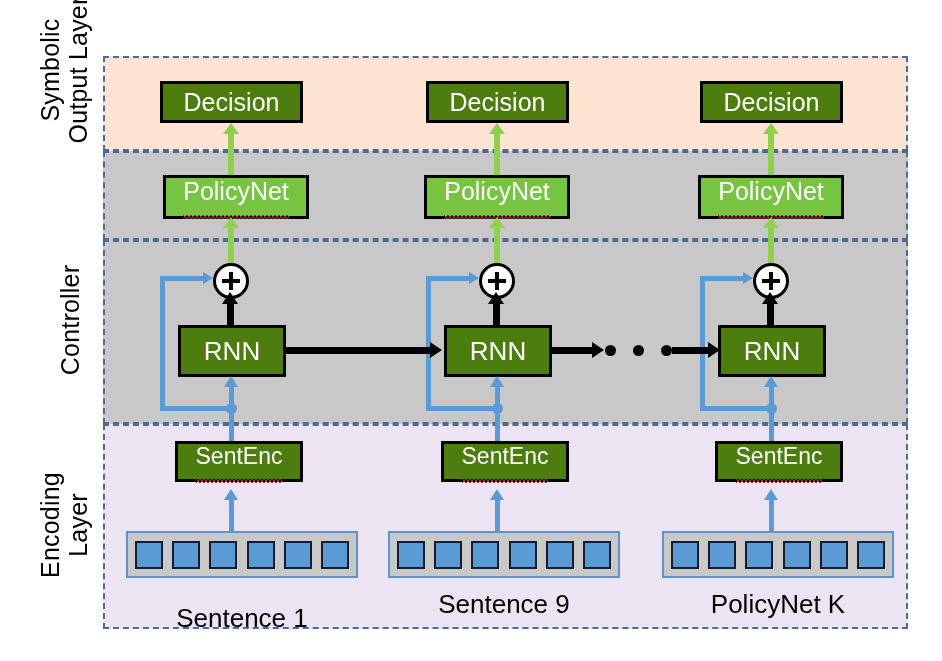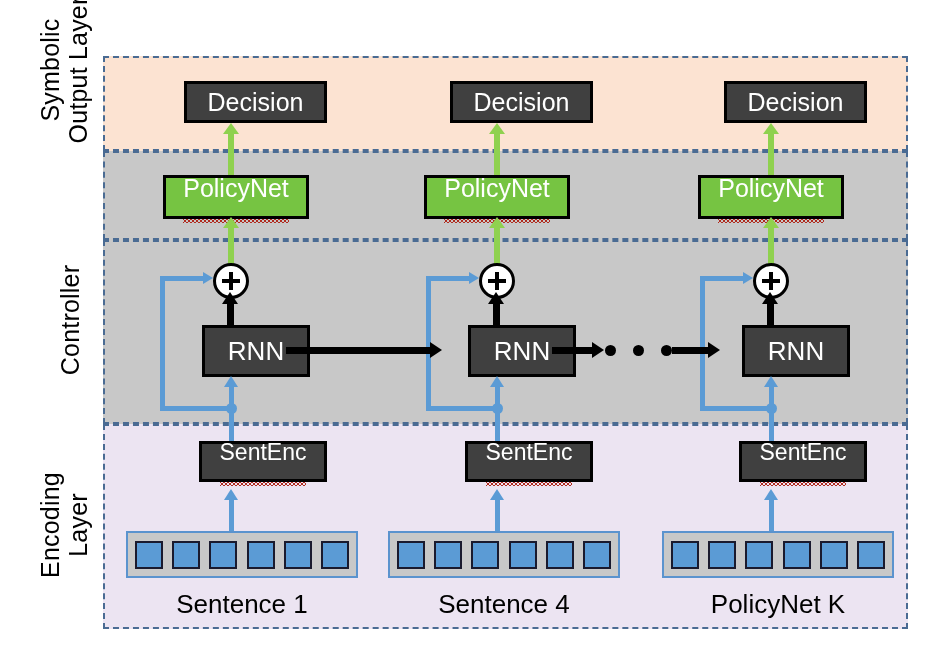--- a/index.html
+++ b/index.html
@@ -49,28 +49,28 @@
     box-sizing: border-box;
     display: flex;
     align-items: center;
     justify-content: center;
     border: 3px solid #000000;
     color: #ffffff;
     font-family: "Liberation Sans", sans-serif;
     font-weight: 400;
     white-space: nowrap;
   }
-  .node-dark  { background: #404040; margin-left: 24px; }
+  .node-dark  { background: #4d7c0f; }
   .node-green { background: #76c442; }
 
   
   .squiggle {
     position: relative;
     display: inline-block;
-    padding-bottom: 18px;
+    padding-bottom: 11px;
   }
   .squiggle::after {
     content: "";
     position: absolute;
     left: 0; right: 0; bottom: -2px;
     height: 4px;
     background-image:
       linear-gradient(45deg, transparent 40%, #b02a1e 40%, #b02a1e 60%, transparent 60%),
       linear-gradient(-45deg, transparent 40%, #b02a1e 40%, #b02a1e 60%, transparent 60%);
     background-size: 4px 4px;
@@ -228,21 +228,21 @@
 
   <div class="token-strip" style="left:126px; top:531px; width:232px; height:47px;">
     <span class="token"></span>
     <span class="token"></span>
     <span class="token"></span>
     <span class="token"></span>
     <span class="token"></span>
     <span class="token"></span>
   </div>
 
-  <div class="sent-label" style="left:126px; top:589px; width:232px; font-size:26px;">Sentence 1</div>
+  <div class="sent-label" style="left:126px; top:603px; width:232px; font-size:26px;">Sentence 1</div>
 
   <div class="node node-dark" style="left:426px; top:81px; width:143px; height:42px; font-size:25px;">
     <span>Decision</span>
   </div>
   <div class="vline g-line" style="left:494px; top:133px; width:6px; height:42px;"></div>
   <div class="arrow g-arrow g-arrow-up" style="left:489px; top:123px;"></div>
 
   <div class="node node-green" style="left:424px; top:175px; width:146px; height:44px; font-size:25px;">
     <span class="squiggle">PolicyNet</span>
   </div>
@@ -276,21 +276,21 @@
 
   <div class="token-strip" style="left:388px; top:531px; width:232px; height:47px;">
     <span class="token"></span>
     <span class="token"></span>
     <span class="token"></span>
     <span class="token"></span>
     <span class="token"></span>
     <span class="token"></span>
   </div>
 
-  <div class="sent-label" style="left:388px; top:589px; width:232px; font-size:26px;">Sentence 4</div>
+  <div class="sent-label" style="left:388px; top:589px; width:232px; font-size:26px;">Sentence 9</div>
 
   <div class="node node-dark" style="left:700px; top:81px; width:143px; height:42px; font-size:25px;">
     <span>Decision</span>
   </div>
   <div class="vline g-line" style="left:768px; top:133px; width:6px; height:42px;"></div>
   <div class="arrow g-arrow g-arrow-up" style="left:763px; top:123px;"></div>
 
   <div class="node node-green" style="left:698px; top:175px; width:146px; height:44px; font-size:25px;">
     <span class="squiggle">PolicyNet</span>
   </div>

